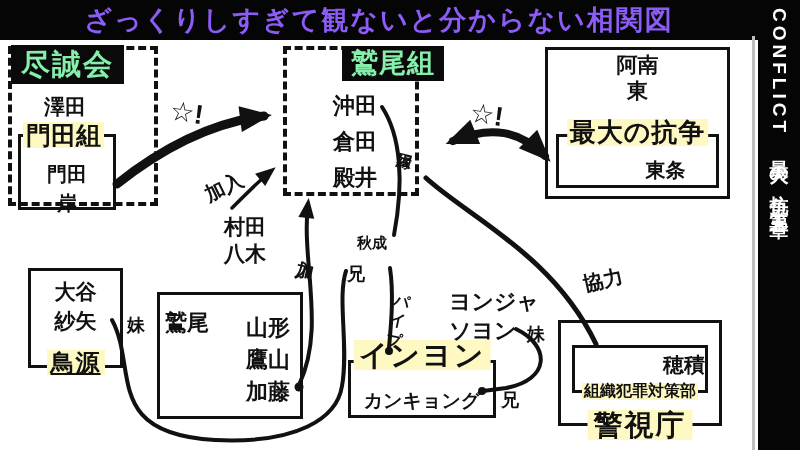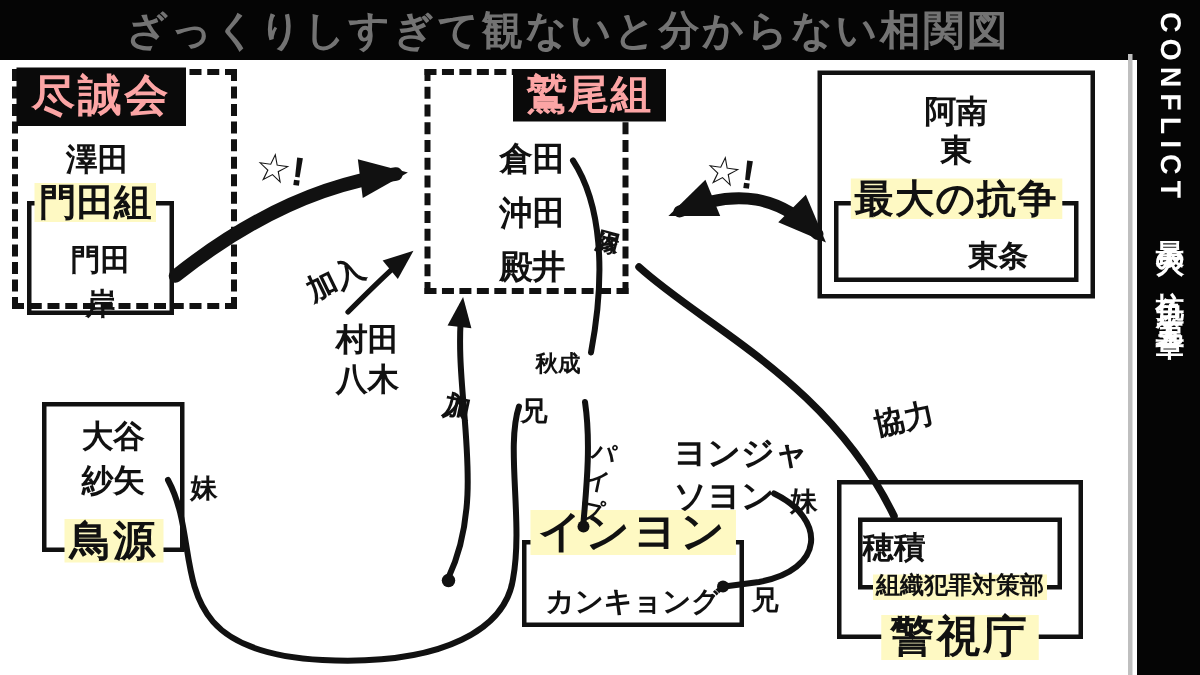--- a/index.html
+++ b/index.html
@@ -4,37 +4,37 @@
 <style>
   html,body{margin:0;padding:0;background:#888;}
   .stage{
     position:relative;width:800px;height:450px;background:#fff;
     font-family:"Liberation Sans","DejaVu Sans",sans-serif;
     color:#111;font-weight:700;overflow:hidden;
   }
   
   .titlebar{
     position:absolute;left:0;top:0;width:758px;height:40px;background:#050505;
-    color:#737373;display:flex;align-items:center;justify-content:center;
+    color:#8b5cf6;display:flex;align-items:center;justify-content:center;
     font-size:27px;letter-spacing:2px;white-space:nowrap;
   }
   .sidebar{
     position:absolute;left:758px;top:0;width:42px;height:450px;background:#050505;
   }
   .sidebar span{
     display:block;margin:8px auto 0;writing-mode:vertical-rl;text-orientation:mixed;
     color:#fff;font-size:19px;letter-spacing:4px;white-space:nowrap;
   }
   .side-divider{position:absolute;left:752px;top:36px;width:3px;height:414px;background:#bfbfbf;}
   
   .bx{position:absolute;box-sizing:border-box;}
   .b-dash{border:4px dashed #111;}
   .b-solid{border:3px solid #111;}
   .blackchip{
-    position:absolute;background:#0a0a0a;color:#fca5a5;white-space:nowrap;line-height:1.15;
+    position:absolute;background:#0a0a0a;color:#86efac;white-space:nowrap;line-height:1.15;
   }
   .wchip{position:absolute;background:#fef9c3;white-space:nowrap;line-height:1.05;}
   .ctr{left:50%;transform:translateX(-50%);}
   .namecol{line-height:1.0;}
   .lbl{position:absolute;white-space:nowrap;line-height:1.0;}
   .vert{writing-mode:vertical-rl;text-orientation:mixed;}
   svg.overlay{position:absolute;left:0;top:0;z-index:7;pointer-events:none;}
   .bx{z-index:3;}
   .lbl{z-index:8;}
 </style>
@@ -60,54 +60,62 @@
       <div class="namecol" style="text-align:center;padding-top:23px;font-size:20px;line-height:29px;">
         <div>門田</div>
         <div>岸</div>
       </div>
     </div>
   </div>
 
   <div class="bx b-dash" style="left:283px;top:46px;width:136px;height:150px;">
     <div class="blackchip ctr" style="top:-4px;font-size:27px;padding:2px 9px;letter-spacing:1px;margin-left:42px;">鷲尾組</div>
     <div class="namecol" style="padding:38px 0 0 46px;font-size:22px;line-height:36px;">
+      <div>沖田</div>
       <div>倉田</div>
-      <div>沖田</div>
       <div>殿井</div>
     </div>
   </div>
 
   <div class="bx b-solid" style="left:545px;top:47px;width:185px;height:152px;">
-    <div class="namecol" style="text-align:center;padding-top:12px;font-size:21px;line-height:26px;">
+    <div class="namecol" style="text-align:center;padding-top:2px;font-size:21px;line-height:26px;">
       <div>阿南</div>
       <div>東</div>
     </div>
     <div class="bx b-solid" style="left:8px;top:84px;width:163px;height:54px;">
       <div class="wchip ctr" style="top:-18px;font-size:26px;padding:0 3px;letter-spacing:1px;">最大の抗争</div>
       <div style="text-align:center;padding:20px 0 0 56px;font-size:20px;">東条</div>
     </div>
   </div>
 
   <div class="bx b-solid" style="left:28px;top:268px;width:95px;height:100px;">
     <div class="namecol" style="text-align:center;padding-top:6px;font-size:21px;line-height:29px;">
       <div>大谷</div>
       <div>紗矢</div>
     </div>
-    <div class="wchip ctr" style="bottom:-10px;font-size:28px;padding:0 4px;letter-spacing:1px;">鳥源</div>
+    <div class="wchip ctr" style="bottom:-10px;font-size:24px;padding:0 4px;letter-spacing:1px;text-decoration:underline;">鳥源</div>
   </div>
 
+  <div class="bx b-solid" style="left:157px;top:292px;width:146px;height:127px;">
+    <div class="lbl" style="left:5px;top:17px;font-size:22px;">鷲尾</div>
+    <div class="namecol" style="position:absolute;right:10px;top:17px;font-size:22px;line-height:32px;text-align:left;">
+      <div>山形</div>
+      <div>鷹山</div>
+      <div>加藤</div>
+    </div>
+  </div>
 
   <div class="bx b-solid" style="left:348px;top:360px;width:148px;height:58px;">
     <div class="wchip ctr" style="top:-23px;font-size:29px;padding:0 5px;letter-spacing:2px;">インヨン</div>
     <div style="text-align:center;padding-top:25px;font-size:19px;">カンキョング</div>
   </div>
 
   <div class="bx b-solid" style="left:558px;top:320px;width:164px;height:106px;">
     <div class="bx b-solid" style="left:11px;top:22px;width:136px;height:48px;">
-      <div style="text-align:left;padding-top:3px;font-size:21px;">穂積</div>
+      <div style="text-align:right;padding-top:3px;font-size:21px;">穂積</div>
       <div class="wchip ctr" style="bottom:-10px;font-size:16px;padding:0 2px;">組織犯罪対策部</div>
     </div>
     <div class="wchip ctr" style="bottom:-17px;font-size:29px;padding:0 6px;letter-spacing:2px;">警視庁</div>
   </div>
 
   <div class="lbl namecol" style="left:224px;top:213px;font-size:21px;line-height:27px;">
     <div>村田</div>
     <div>八木</div>
   </div>
   <div class="lbl" style="left:357px;top:235px;font-size:15px;">秋成</div>

